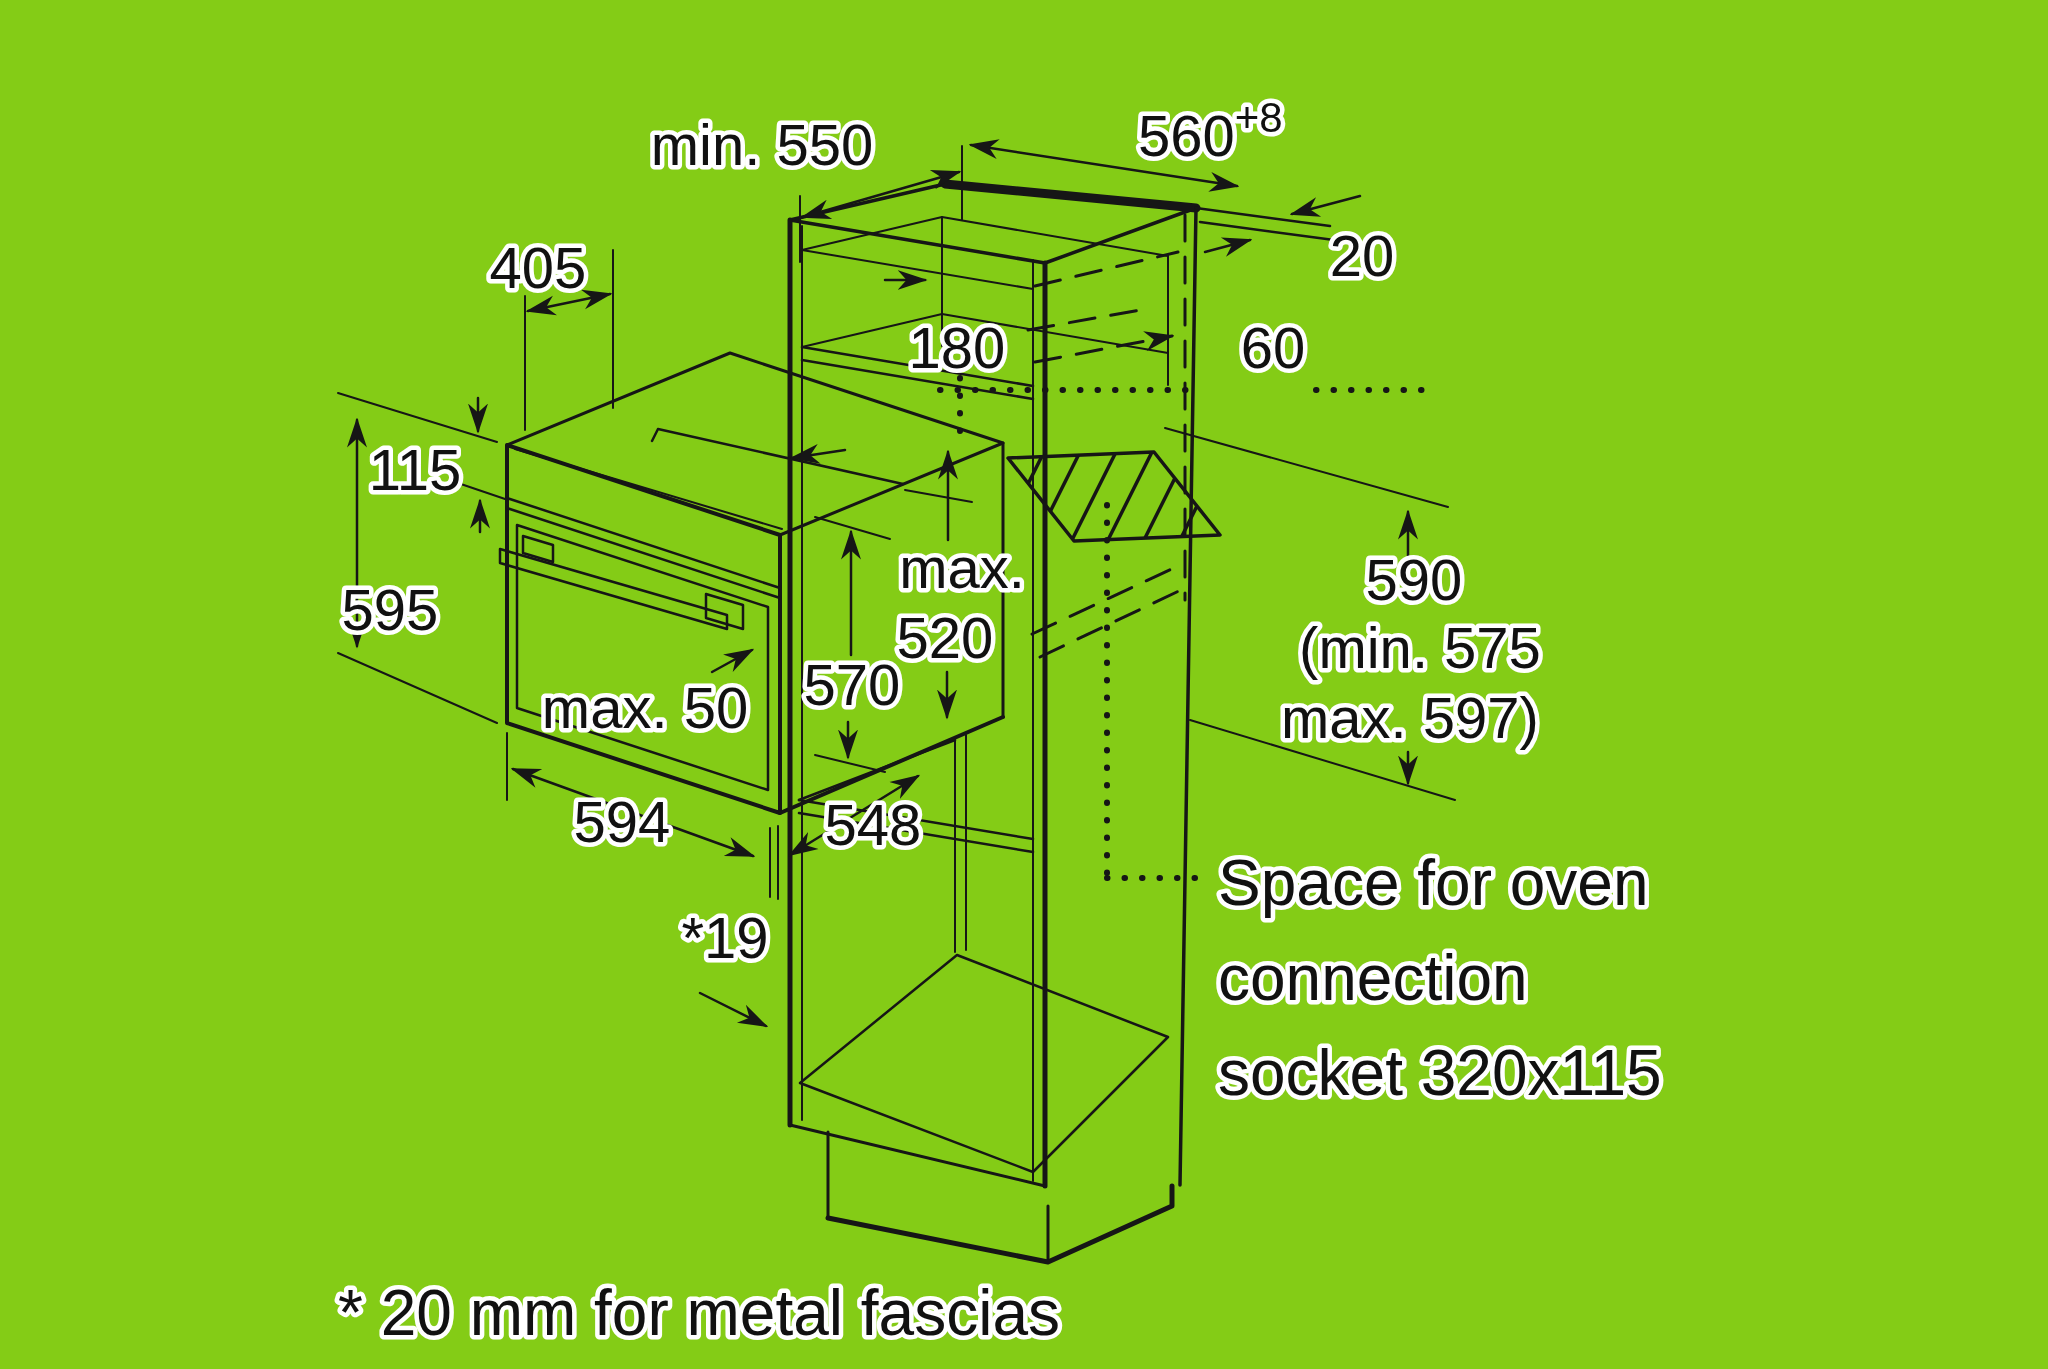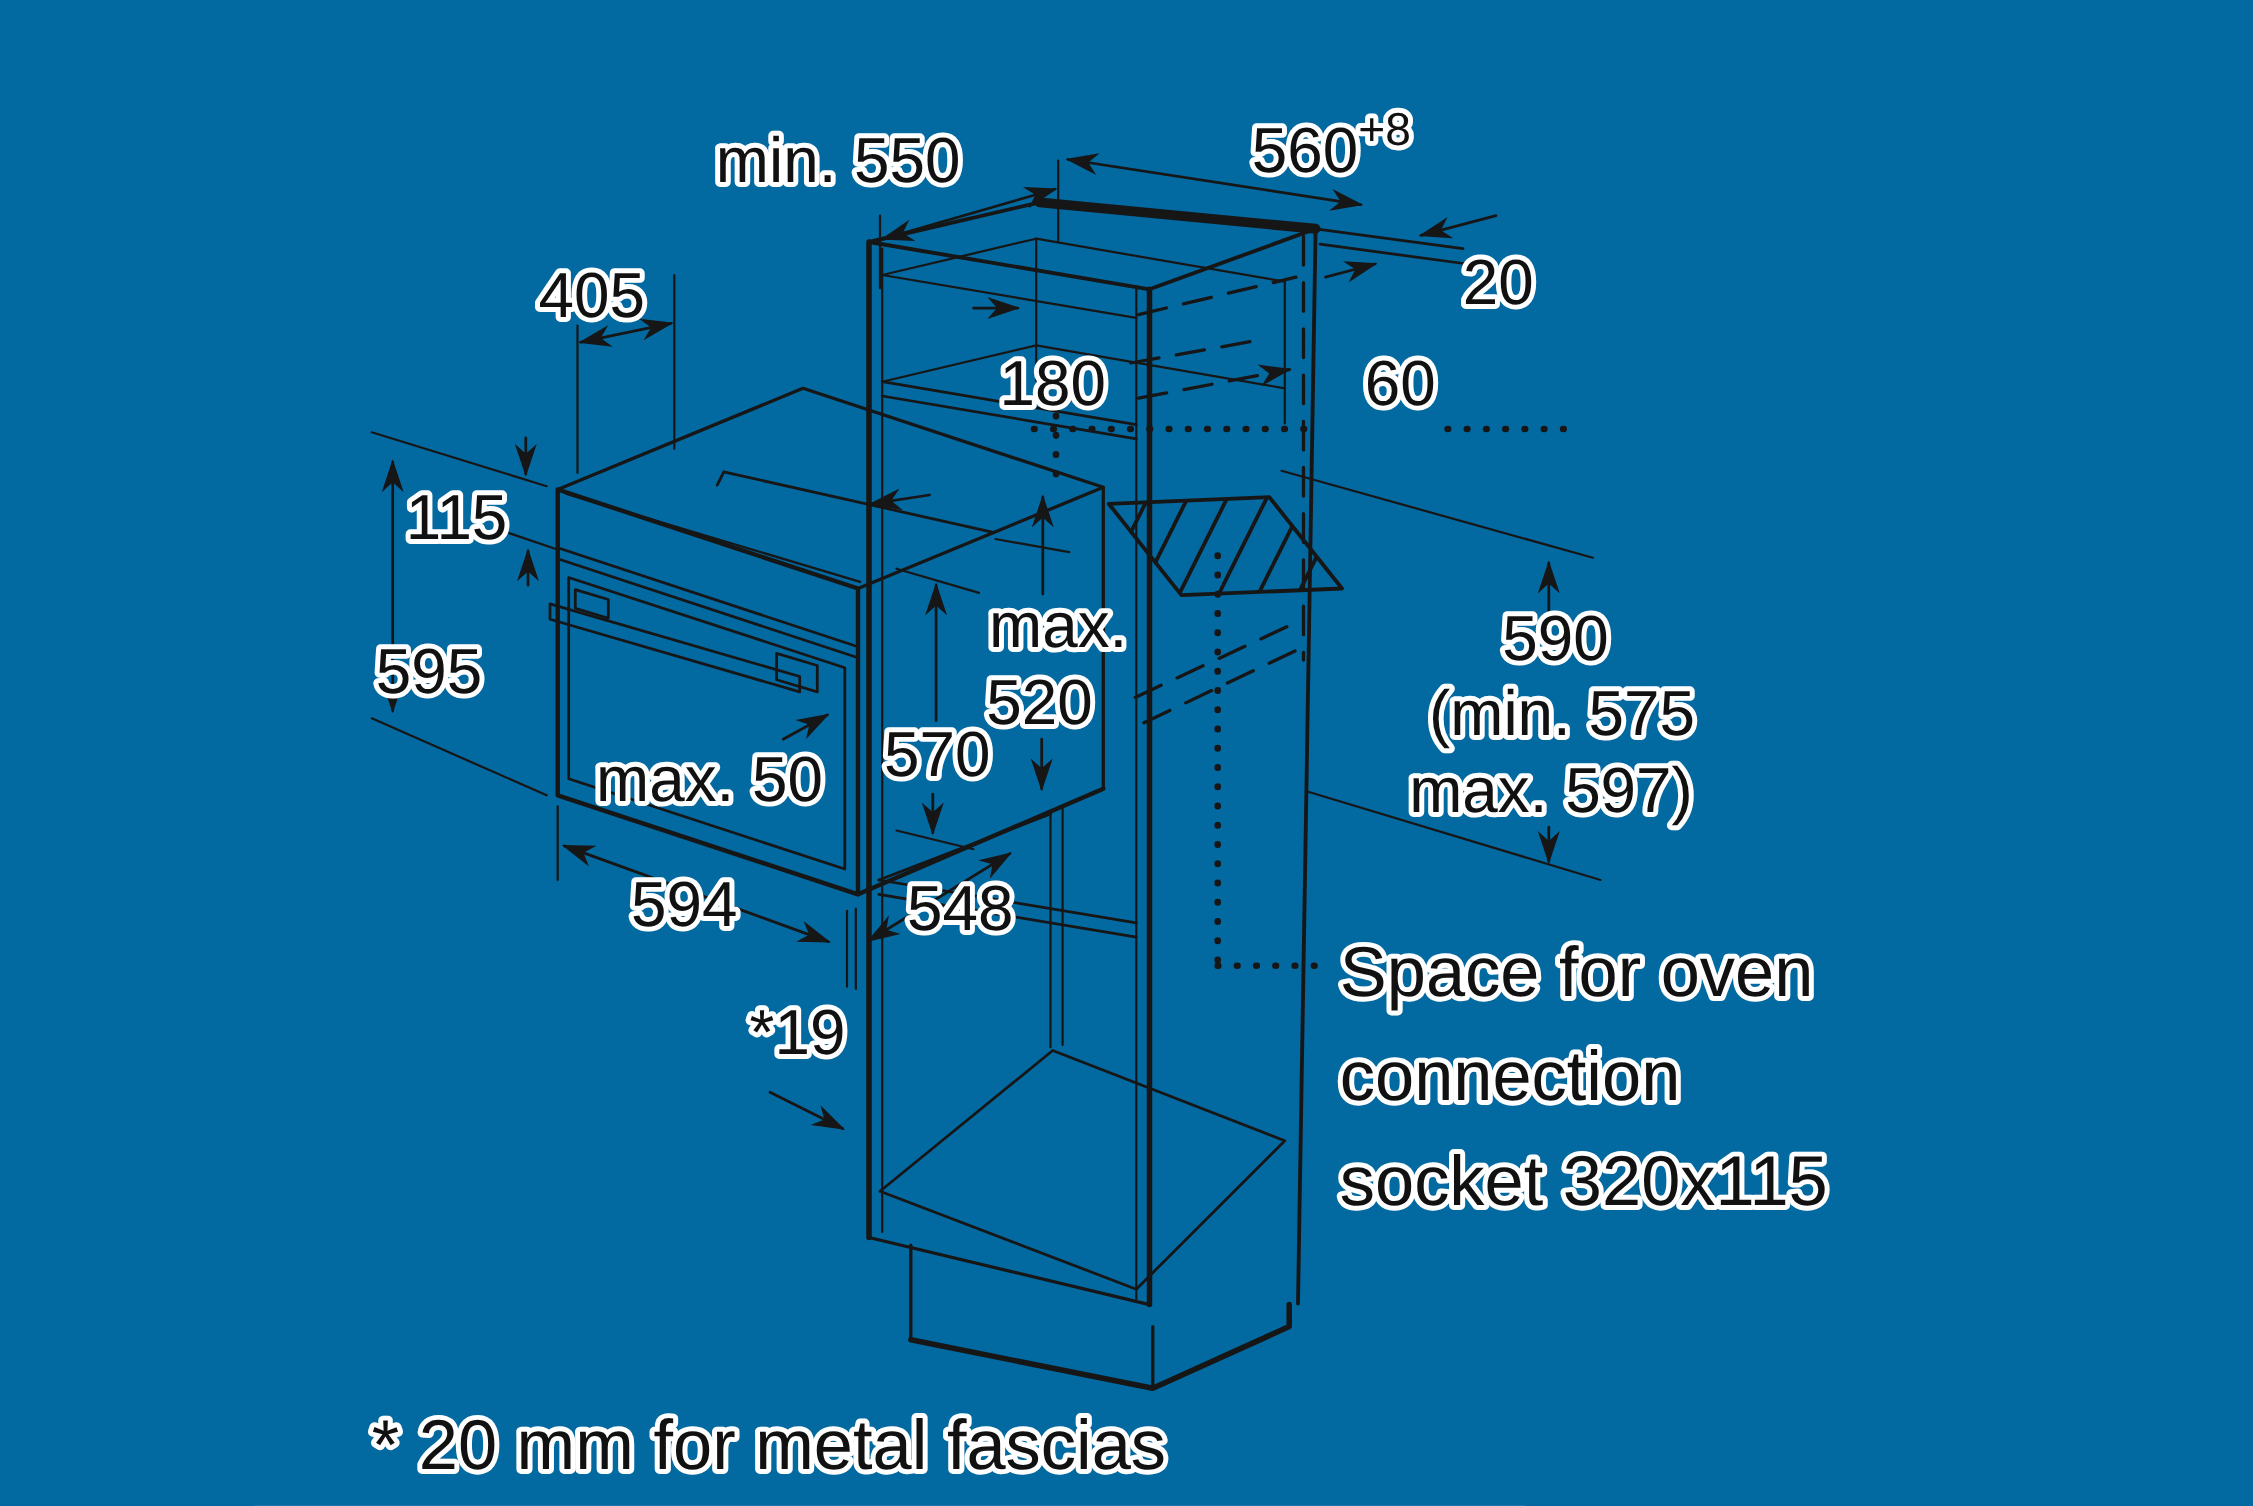--- a/index.html
+++ b/index.html
@@ -1,16 +1,16 @@
 <!DOCTYPE html>
 <html><head>
 <meta charset="utf-8">
 <style>
   html,body{margin:0;padding:0;background:#ffffff;}
-  .stage{position:relative;width:2048px;height:1369px;background:#0369a1;overflow:hidden;}
+  .stage{position:relative;width:2048px;height:1369px;background:#84cc16;overflow:hidden;}
   svg{display:block;width:2048px;height:1369px;}
   .ln{fill:none;stroke:#161616;stroke-linecap:round;stroke-linejoin:round;}
   .dash{stroke-dasharray:26 16;}
   .dot{stroke-dasharray:0.5 17;stroke-linecap:round;}
   text{font-family:"Liberation Sans","DejaVu Sans",sans-serif;fill:#111111;
        paint-order:stroke;stroke:#ffffff;stroke-width:9px;stroke-linejoin:round;}
   .t58{font-size:58px;}
   .t64{font-size:64px;}
   .sup{font-size:42px;}
 </style>

